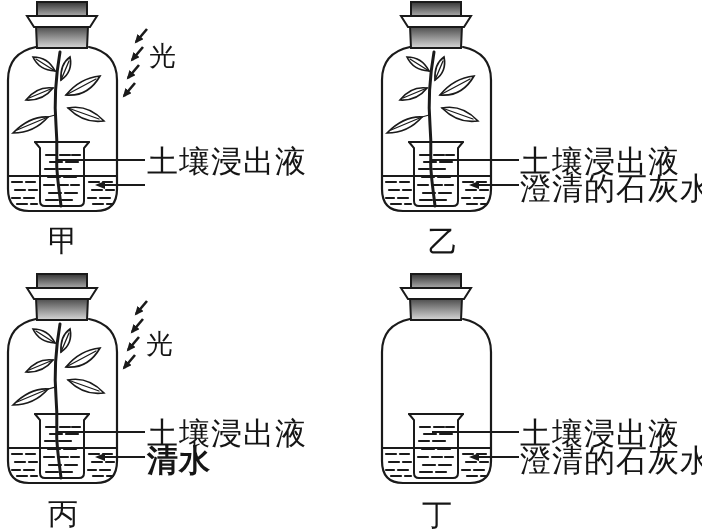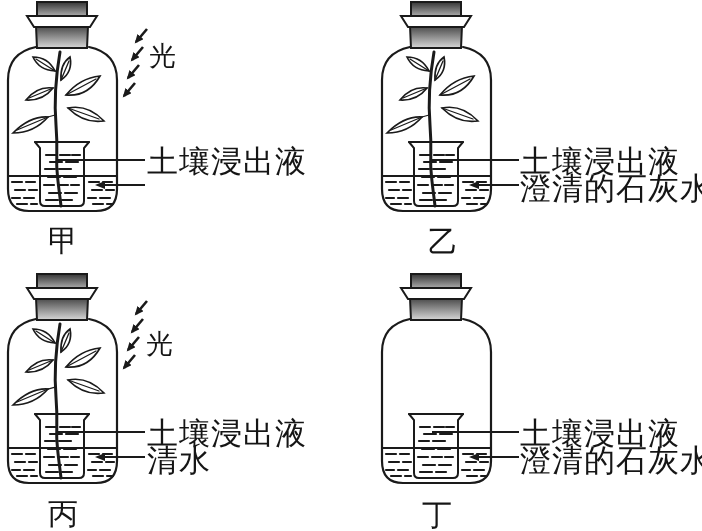--- a/index.html
+++ b/index.html
@@ -149,20 +149,20 @@
   <div class="lbl light" style="left:149px;top:43px;">光</div>
   <div class="lbl ann" style="left:147px;top:146px;">土壤浸出液</div>
   <div class="lbl pname" style="left:48px;top:226px;">甲</div>
 
   <div class="lbl ann" style="left:520px;top:146px;">土壤浸出液</div>
   <div class="lbl ann" style="left:520px;top:173px;">澄清的石灰水</div>
   <div class="lbl pname" style="left:428px;top:227px;">乙</div>
 
   <div class="lbl light" style="left:146px;top:331px;">光</div>
   <div class="lbl ann" style="left:147px;top:418px;">土壤浸出液</div>
-  <div class="lbl ann" style="left:147px;top:445px;">清水</div>
+  <div class="lbl ann" style="left:147px;top:445px;font-weight:bold;">清水</div>
   <div class="lbl pname" style="left:48px;top:499px;">丙</div>
 
   <div class="lbl ann" style="left:520px;top:418px;">土壤浸出液</div>
   <div class="lbl ann" style="left:520px;top:445px;">澄清的石灰水</div>
   <div class="lbl pname" style="left:422px;top:500px;">丁</div>
 
 </div>
 
 </body></html>

